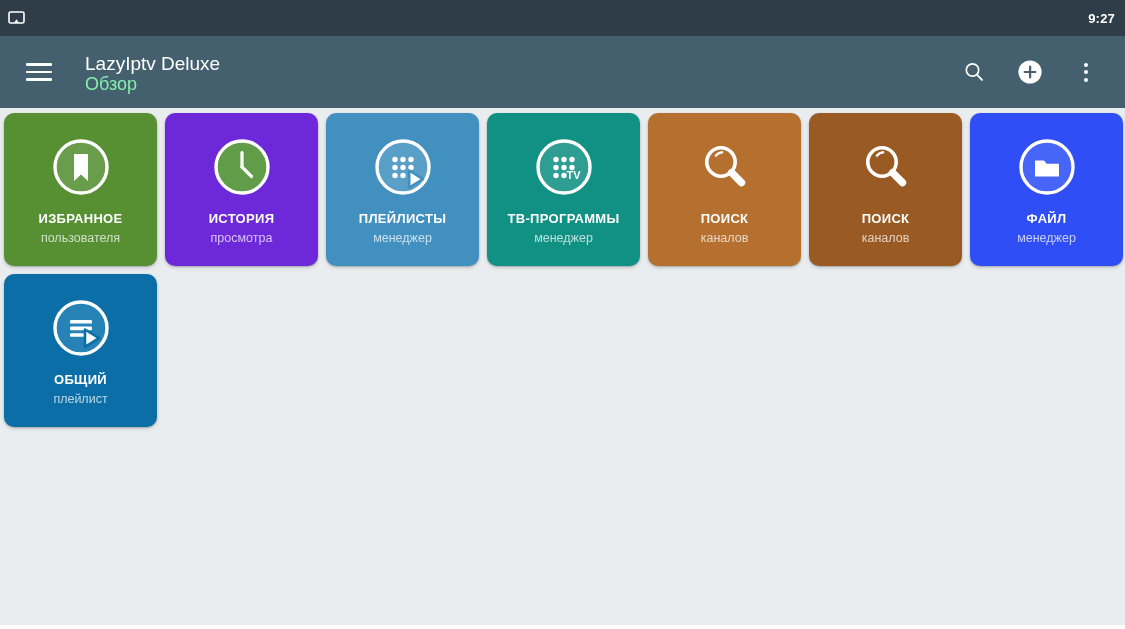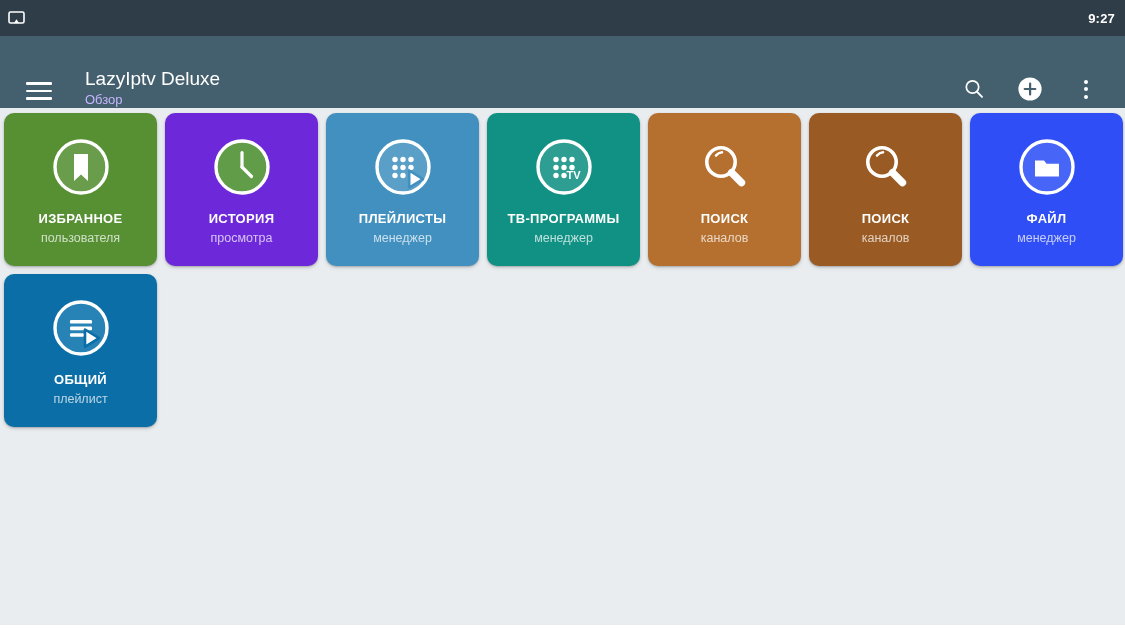--- a/index.html
+++ b/index.html
@@ -46,21 +46,21 @@
     font-weight: bold;
     letter-spacing: 0.2px;
     line-height: 1;
   }
 
   
   .appbar {
     height: 72px;
     background: #44606e;
     display: flex;
-    align-items: flex-end;
+    align-items: center;
     padding: 0 12px 0 22px;
     box-sizing: border-box;
     flex: 0 0 auto;
   }
   .hamburger {
     width: 34px;
     height: 34px;
     display: flex;
     flex-direction: column;
     justify-content: center;
@@ -84,22 +84,22 @@
     flex: 1 1 auto;
     min-width: 0;
   }
   .app-title {
     color: #ffffff;
     font-size: 19px;
     line-height: 23px;
     white-space: nowrap;
   }
   .app-subtitle {
-    color: #c4b5fd;
-    font-size: 13px;
+    color: #86efac;
+    font-size: 18px;
     line-height: 17px;
     margin-top: 1px;
     white-space: nowrap;
   }
   .appbar-actions {
     display: flex;
     align-items: center;
     gap: 18px;
     margin-right: 8px;
     flex: 0 0 auto;

